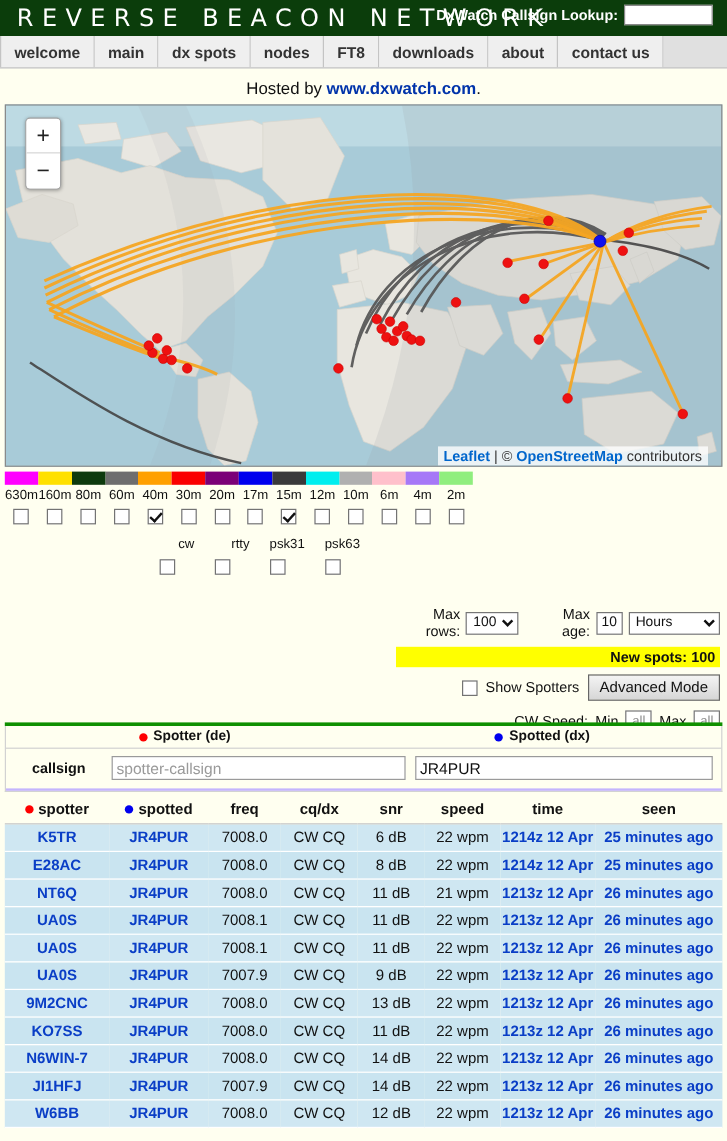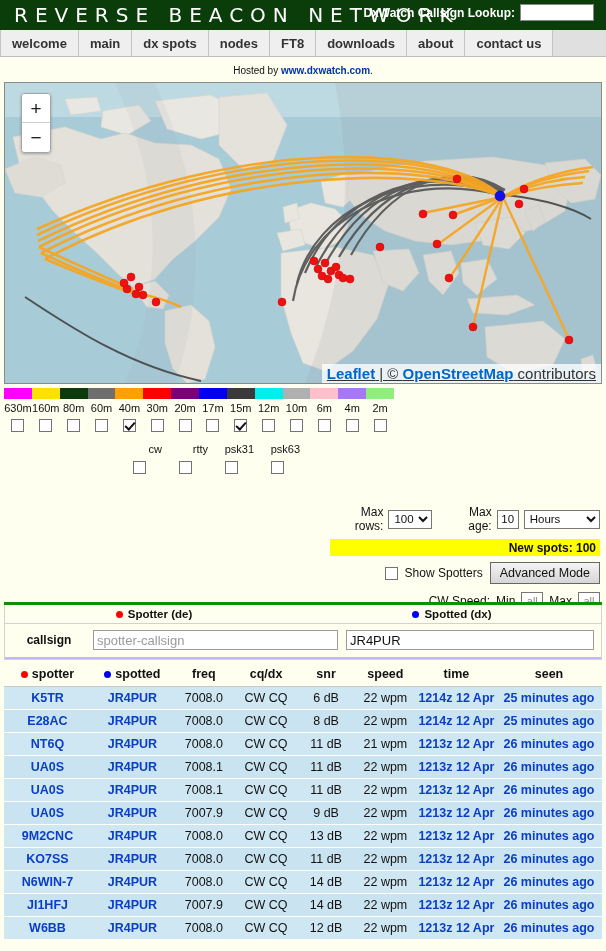--- a/index.html
+++ b/index.html
@@ -72,21 +72,21 @@
     background: #efefef;
     cursor: pointer;
     font-family: "Liberation Sans", sans-serif;
   }
   .navitem:first-child { border-left: 1px solid #c4c4c4; }
   .nav-filler { flex: 1; background: #e0e0e0; border-right: 0; }
 
   
   .hosted {
     text-align: center;
-    font-size: 10px;
+    font-size: 14px;
     color: #111;
     padding: 8px 0 6px 0;
     font-family: "Liberation Sans", sans-serif;
   }
   .hosted a {
     color: #0033aa;
     font-weight: bold;
     text-decoration: none;
   }
 
@@ -116,28 +116,27 @@
     width: 100%; height: 29px;
     display: flex; align-items: center; justify-content: center;
     font-size: 19px; color: #222;
     cursor: pointer; background: #fff;
     font-family: "Liberation Sans", sans-serif;
     line-height: 1;
   }
   .zoom-btn.top { border-bottom: 1px solid #ccc; }
   .attrib {
     position: absolute;
-    right: 0; bottom: 0;
+    right: 11px; bottom: 0;
     background: rgba(255,255,255,0.78);
-    font-size: 15px;
+    font-size: 12px;
     color: #333;
     padding: 1px 5px;
     z-index: 5;
     font-family: "Liberation Sans", sans-serif;
-    text-decoration: underline;
   }
   .attrib a { color: #0066cc; text-decoration: none; font-weight: bold; }
 
   
   .bands-block { padding: 4px 4px 0 4px; }
   .swatch-row { display: flex; height: 11px; width: 390px; }
   .swatch { flex: 1 1 0; }
   .band-label-row { display: flex; width: 390px; padding-top: 3px; }
   .band-label {
     flex: 1 1 0; text-align: center;

